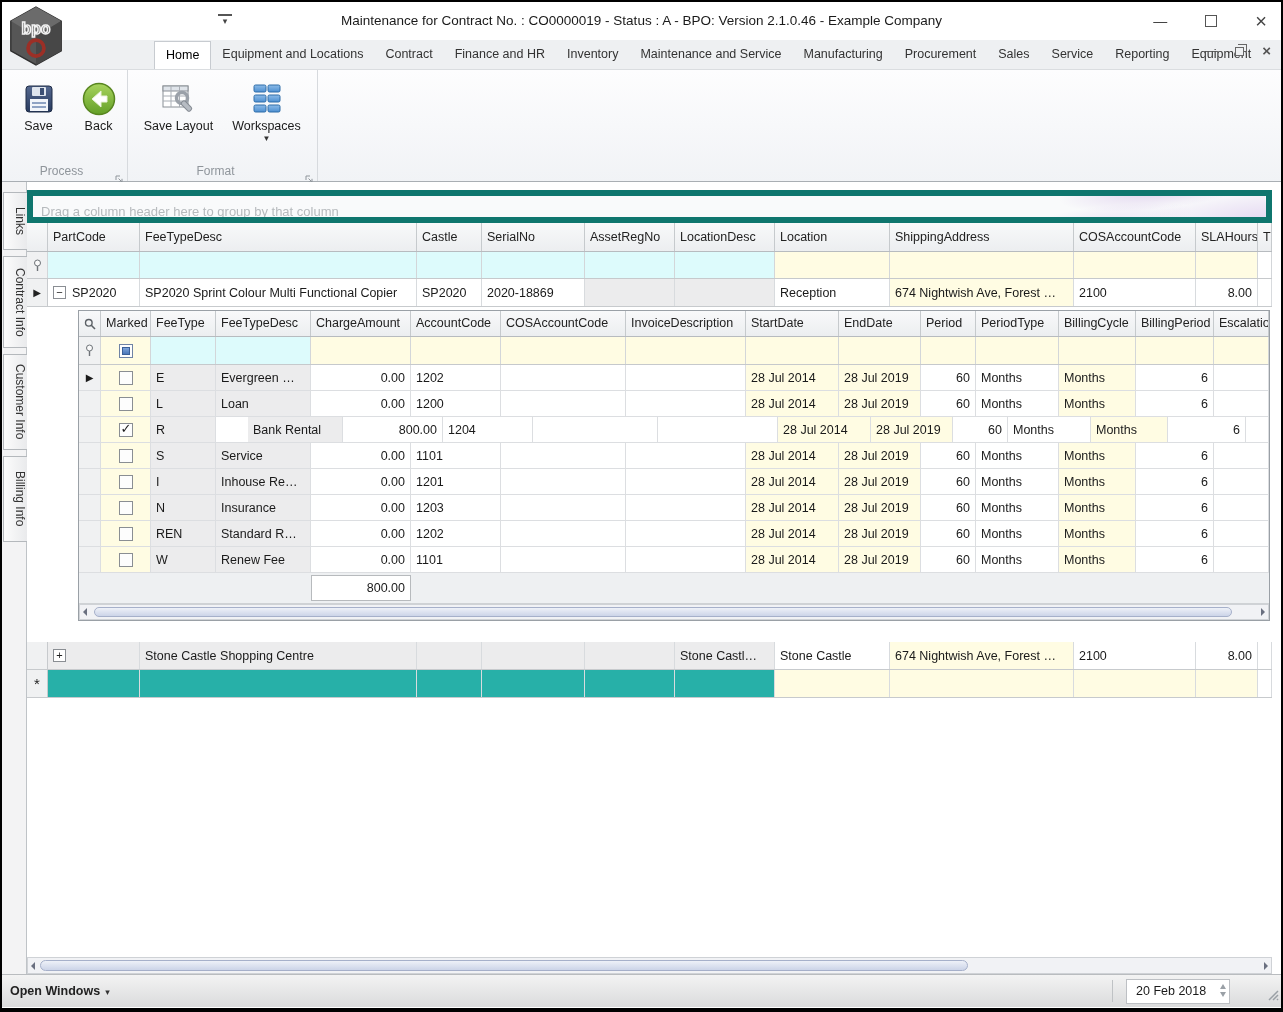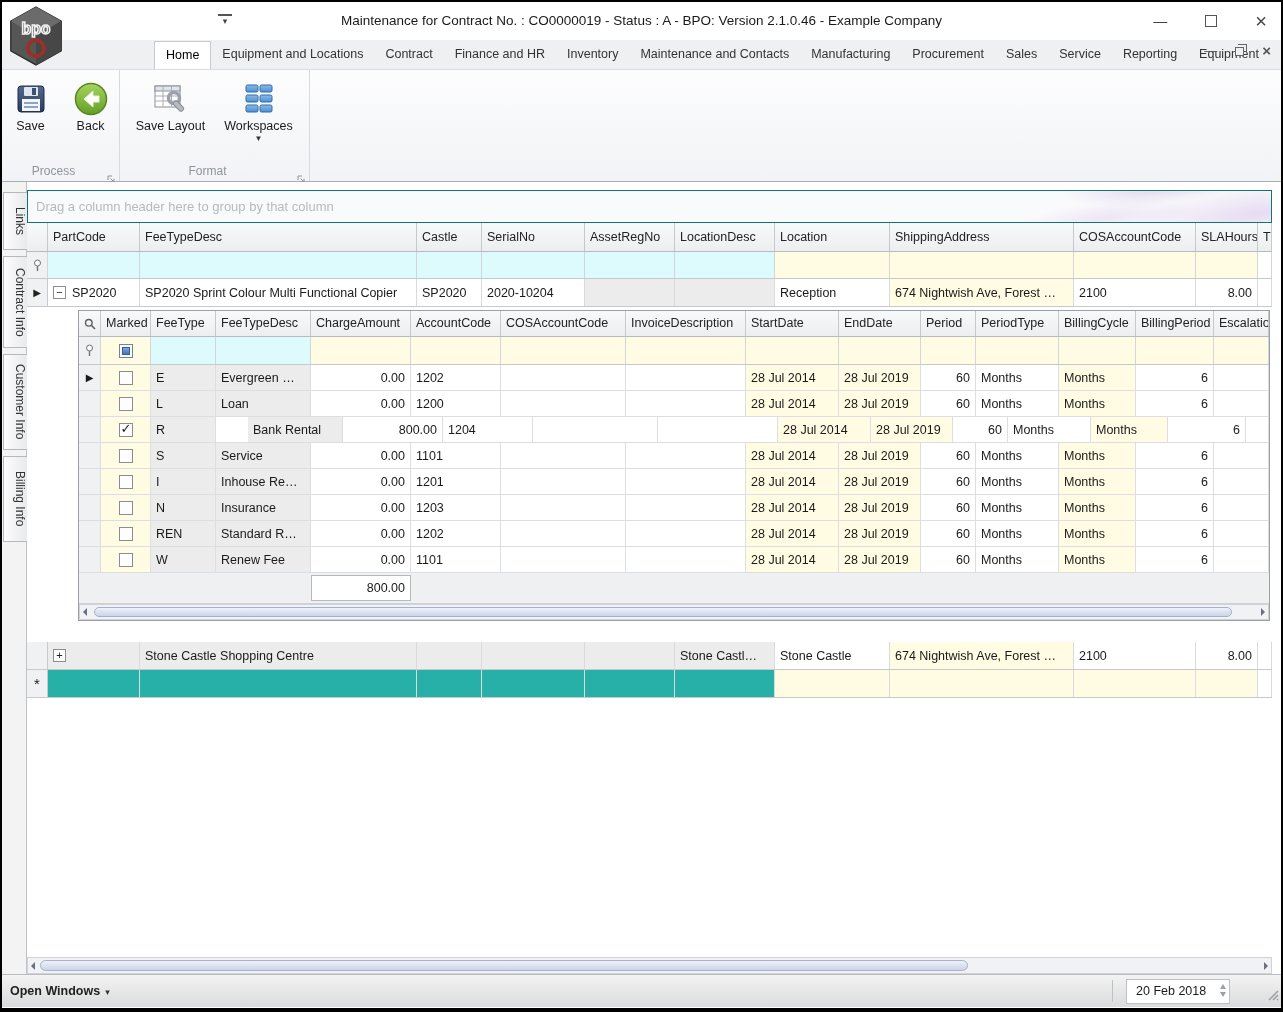--- a/index.html
+++ b/index.html
@@ -21,41 +21,41 @@
   .ribbon-tabs { height:30px; background:#eef0f2; border-bottom:1px solid #dadde0; position:relative; display:flex; align-items:flex-end; padding-left:152px; }
   .rtab { padding:0 11px; line-height:27px; height:28px; font-size:12.5px; color:#333; white-space:nowrap; cursor:pointer; }
   .rtab.active { background:#fff; border:1px solid #c7cbd0; border-bottom:none; color:#000; }
   .ribbon-mini { position:absolute; right:10px; top:5px; display:flex; align-items:center; gap:18px; color:#555; }
   .rm-min { font-size:13px; line-height:10px; }
   .rm-restore { width:9px; height:9px; border:1px solid #666; position:relative; background:#eef0f2; }
   .rm-restore::before { content:""; position:absolute; left:2px; top:-4px; width:8px; height:8px; border:1px solid #666; border-bottom:none; border-left:none; }
   .rm-close { font-size:15px; font-weight:bold; line-height:12px; }
 
   
-  .ribbon-body { height:111px; background:linear-gradient(#fdfdfe,#f1f3f6); position:relative; display:flex; }
+  .ribbon-body { height:111px; background:linear-gradient(#fdfdfe,#f1f3f6); position:relative; display:flex;padding-left:8px; }
   .rgroup { position:relative; height:100%; border-right:1px solid #d7dade; padding-top:7px; display:flex; align-items:flex-start; justify-content:center; gap:4px; }
   .rgroup-process { width:118px; }
   .rgroup-format { width:190px; }
   .rgroup-label { position:absolute; bottom:3px; left:0; right:14px; text-align:center; font-size:12px; color:#8f959b; }
   .rgroup-launcher { position:absolute; bottom:4px; right:4px; width:8px; height:8px; }
   .rbtn { width:56px; display:flex; flex-direction:column; align-items:center; cursor:pointer; padding-top:2px; }
   .rbtn-wide { width:84px; }
   .rbtn .icon { height:40px; display:flex; align-items:center; justify-content:center; }
   .rbtn .lbl { font-size:12.5px; color:#1a1a1a; white-space:nowrap; }
   .rbtn .dd { font-size:8px; color:#333; line-height:8px; margin-top:2px; }
 
   
   .content { height:793px; display:flex; border-top:1px solid #a9aeb3; background:#fff; }
   .side-strip { width:25px; background:#f3f3f4; border-right:1px solid #bfc3c7; padding-top:10px; }
   .vtab { writing-mode:vertical-rl; width:24px; margin:0 0 6px 1px; background:linear-gradient(to right,#fcfcfc,#e9eaec); border:1px solid #b4b8bc; border-right:none; font-size:12px; color:#333; padding:8px 0; text-align:center; cursor:pointer; }
   .grid-area { flex:1; position:relative; background:#fff; overflow:hidden; }
   .g-gap { height:8px; }
   .g-gap2 { height:21px; }
 
-  .group-bar { width:1245px; height:33px; background:#f9fafb; border:1px solid #0f766e; position:relative; overflow:hidden; }
+  .group-bar { width:1245px; height:33px; background:#f9fafb; border:6px solid #0f766e; position:relative; overflow:hidden; }
   .group-hint { line-height:31px; padding-left:8px; font-size:13px; color:#b6babd; position:relative; z-index:2; }
   .wave { content:""; position:absolute; right:0; top:-12px; width:330px; height:62px; z-index:1;
     background:
       radial-gradient(ellipse 170px 34px at 70% 18%, rgba(168,122,208,.34), transparent 62%),
       radial-gradient(ellipse 210px 44px at 96% 85%, rgba(188,150,224,.30), transparent 66%),
       radial-gradient(ellipse 150px 26px at 50% 62%, rgba(202,172,232,.26), transparent 62%);
     transform:rotate(-7deg); }
 
   
   .m-header { width:1245px; height:29px; display:flex; border-bottom:1px solid #b7bbbf; }
@@ -150,21 +150,21 @@
     <div class="ribbon-mini">
       <span class="rm-min">—</span>
       <span class="rm-restore"></span>
       <span class="rm-close">×</span>
     </div>
   <div class="rtab active">Home</div>
       <div class="rtab">Equipment and Locations</div>
       <div class="rtab">Contract</div>
       <div class="rtab">Finance and HR</div>
       <div class="rtab">Inventory</div>
-      <div class="rtab">Maintenance and Contacts</div>
+      <div class="rtab">Maintenance and Service</div>
       <div class="rtab">Manufacturing</div>
       <div class="rtab">Procurement</div>
       <div class="rtab">Sales</div>
       <div class="rtab">Service</div>
       <div class="rtab">Reporting</div>
       <div class="rtab">Equipment</div>
     </div>
 
   <div class="ribbon-body">
     <div class="rgroup rgroup-process">
@@ -307,21 +307,21 @@
             <span class="exp">−</span>
             <span class="ctext">SP2020</span>
           </div>
           <div class="mcell bg-w" style="width: 277px;">
             <span class="ctext">SP2020 Sprint Colour Multi Functional Copier</span>
           </div>
           <div class="mcell bg-w" style="width: 65px;">
             <span class="ctext">SP2020</span>
           </div>
           <div class="mcell bg-w" style="width: 103px;">
-            <span class="ctext">2020-10204</span>
+            <span class="ctext">2020-18869</span>
           </div>
           <div class="mcell bg-g" style="width: 90px;"></div>
           <div class="mcell bg-g" style="width: 100px;"></div>
           <div class="mcell bg-w" style="width: 115px;">
             <span class="ctext">Reception</span>
           </div>
           <div class="mcell bg-y" style="width: 184px;">
             <span class="ctext">674 Nightwish Ave, Forest …</span>
           </div>
           <div class="mcell bg-w" style="width: 122px;">

